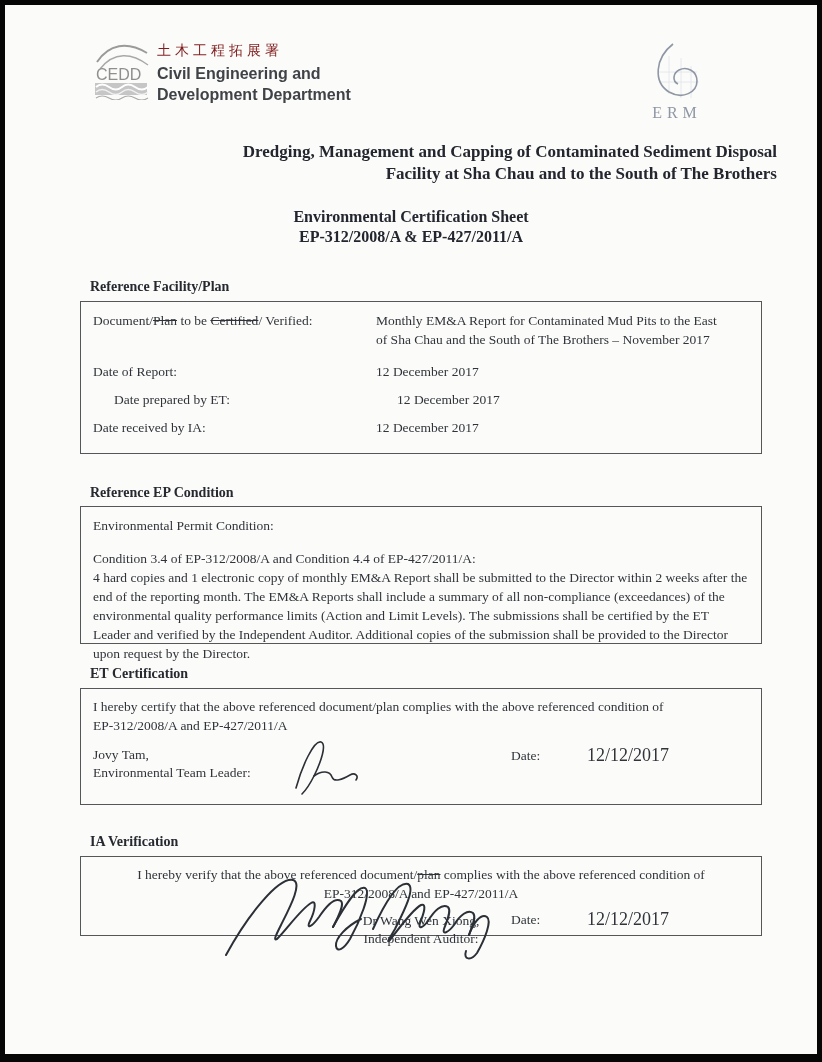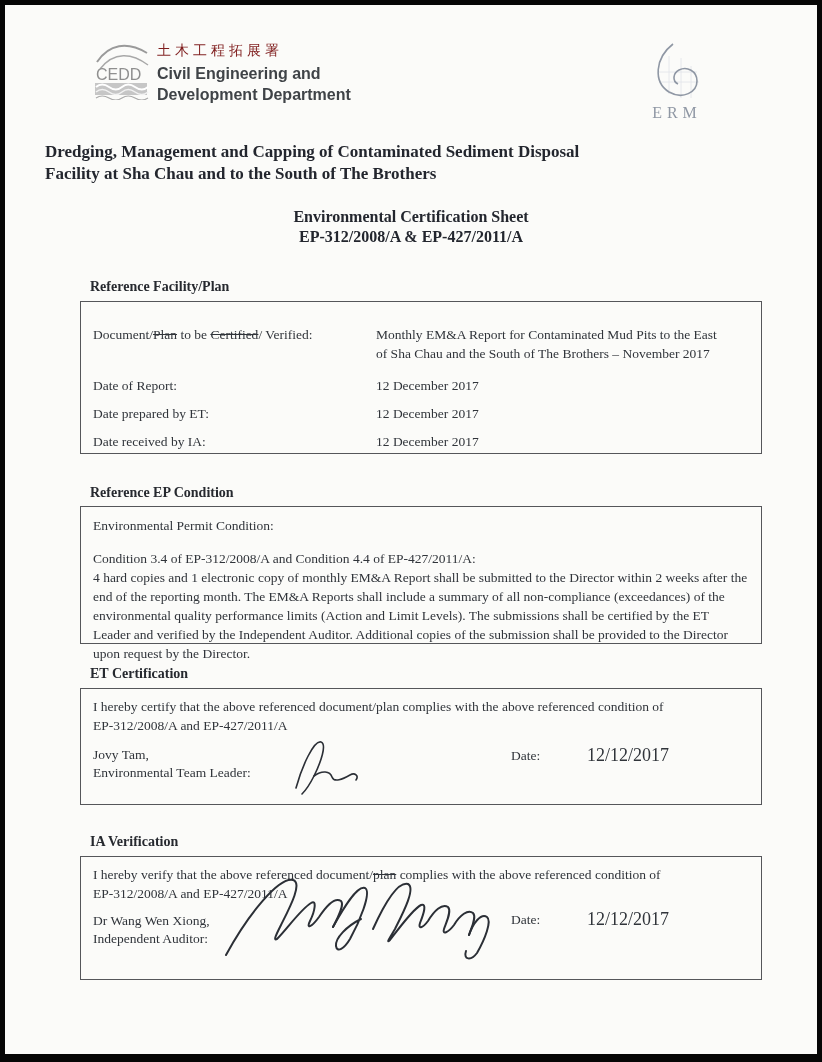--- a/index.html
+++ b/index.html
@@ -17,21 +17,21 @@
   
   .header{position:absolute;top:33px;left:90px;right:0;height:80px;}
   .cedd{display:flex;align-items:flex-start;}
   .cedd-mark{width:54px;height:62px;flex:0 0 auto;}
   .cedd-text{margin-left:8px;}
   .cedd-chinese{font-family:"Liberation Sans", sans-serif;font-size:14px;letter-spacing:4px;color:#7f1d1d;line-height:24px;}
   .cedd-english{font-family:"Liberation Sans", sans-serif;font-size:16px;font-weight:bold;color:#3f4347;line-height:19px;margin-top:2px;}
   .erm{position:absolute;top:4px;right:108px;width:64px;text-align:center;}
   .erm-text{font-family:"Liberation Serif", serif;font-size:16px;letter-spacing:5px;color:#8f97a4;margin-top:0px;}
   
-  .title-block{position:absolute;top:136px;left:40px;right:52px;text-align:left;}
+  .title-block{position:absolute;top:136px;left:40px;right:40px;text-align:right;}
   .title-line{font-size:17px;font-weight:bold;color:#23262e;line-height:22px;}
   .subtitle-block{position:absolute;top:202px;left:40px;right:40px;text-align:center;}
   .subtitle-line{font-size:16px;font-weight:bold;color:#23262e;line-height:20px;}
   
   .section-heading{position:absolute;left:85px;font-size:14px;font-weight:bold;color:#26292f;}
   .box{position:absolute;left:75px;width:682px;box-sizing:border-box;border:1px solid #55565a;background:transparent;font-size:13.5px;line-height:19px;}
   .strike{text-decoration:line-through;}
   
   .kv-row{display:flex;padding:0 12px;}
   .kv-label{width:283px;flex:0 0 auto;}
@@ -77,30 +77,30 @@
   <div class="title-block">
     <div class="title-line">Dredging, Management and Capping of Contaminated Sediment Disposal</div>
     <div class="title-line">Facility at Sha Chau and to the South of The Brothers</div>
   </div>
   <div class="subtitle-block">
     <div class="subtitle-line">Environmental Certification Sheet</div>
     <div class="subtitle-line">EP-312/2008/A &amp; EP-427/2011/A</div>
   </div>
 
   <div class="section-heading" style="top:274px;">Reference Facility/Plan</div>
-  <div class="box" style="top:296px;height:153px;padding-top:23px;">
+  <div class="box" style="top:296px;height:153px;padding-top:9px;">
     <div class="kv-row">
       <div class="kv-label"><span>Document/</span><span class="strike">Plan</span><span> to be </span><span class="strike">Certified</span><span>/ Verified:</span></div>
       <div class="kv-value">Monthly EM&amp;A Report for Contaminated Mud Pits to the East of Sha Chau and the South of The Brothers – November 2017</div>
     </div>
     <div class="kv-row" style="margin-top:13px;">
       <div class="kv-label">Date of Report:</div>
       <div class="kv-value">12 December 2017</div>
     </div>
-    <div class="kv-row" style="margin-top:9px;">
+    <div class="kv-row" style="margin-top:9px;justify-content:flex-end;">
       <div class="kv-label">Date prepared by ET:</div>
       <div class="kv-value">12 December 2017</div>
     </div>
     <div class="kv-row" style="margin-top:9px;">
       <div class="kv-label">Date received by IA:</div>
       <div class="kv-value">12 December 2017</div>
     </div>
   </div>
 
   <div class="section-heading" style="top:480px;">Reference EP Condition</div>
@@ -119,21 +119,21 @@
     </div>
     <svg class="sig-svg" style="left:205px;top:45px;" width="110" height="62" viewBox="0 0 110 62">
       <path d="M10,54 C16,32 28,6 35,8 C41,10 35,28 28,42 C24,50 19,57 16,60" fill="none" stroke="#2b2f36" stroke-width="1.6" stroke-linecap="round"></path>
       <path d="M28,42 C36,36 44,37 46,43 C48,49 57,45 64,41 C69,38 73,42 70,46" fill="none" stroke="#2b2f36" stroke-width="1.6" stroke-linecap="round"></path>
     </svg>
     <div class="date-label" style="left:430px;top:57px;">Date:</div>
     <div class="date-value" style="left:506px;top:57px;">12/12/2017</div>
   </div>
 
   <div class="section-heading" style="top:829px;">IA Verification</div>
-  <div class="box" style="top:851px;height:124px;padding-top:9px;">
+  <div class="box" style="top:851px;height:80px;padding-top:9px;text-align:center;">
     <div class="statement"><span>I hereby verify that the above referenced document/</span><span class="strike">plan</span><span> complies with the above referenced condition of</span><br><span>EP-312/2008/A and EP-427/2011/A</span></div>
     <div class="statement" style="margin-top:9px;">
       <div class="sig-name">Dr Wang Wen Xiong,</div>
       <div class="sig-name">Independent Auditor:</div>
     </div>
     <svg class="sig-svg" style="left:140px;top:10px;" width="290" height="96" viewBox="0 0 290 96">
       <path d="M5,88 C28,46 58,10 72,13 C82,16 68,42 60,58 C55,68 52,74 56,72 C66,62 80,42 90,36 C96,32 94,44 89,54 C85,62 90,61 98,50 C106,38 114,30 120,34 C124,38 116,52 112,60" fill="none" stroke="#2b2f36" stroke-width="2" stroke-linecap="round"></path>
       <path d="M112,60 C122,42 136,18 144,21 C151,25 138,56 129,72 C123,82 116,86 115,79 C114,71 126,59 140,52" fill="none" stroke="#2b2f36" stroke-width="2" stroke-linecap="round"></path>
       <path d="M152,62 C162,40 176,14 187,17 C195,21 182,46 174,62 C168,72 165,77 169,73 C179,60 192,42 200,38 C206,36 203,46 199,56 C197,62 201,62 207,54 C213,44 221,36 227,40 C231,44 225,56 223,62 C221,68 227,66 233,58 C239,48 247,42 252,46 C256,50 250,62 248,68" fill="none" stroke="#2b2f36" stroke-width="2" stroke-linecap="round"></path>
       <path d="M248,68 C252,56 260,46 266,50 C271,54 264,72 256,86 C250,94 242,93 245,84" fill="none" stroke="#2b2f36" stroke-width="2" stroke-linecap="round"></path>

